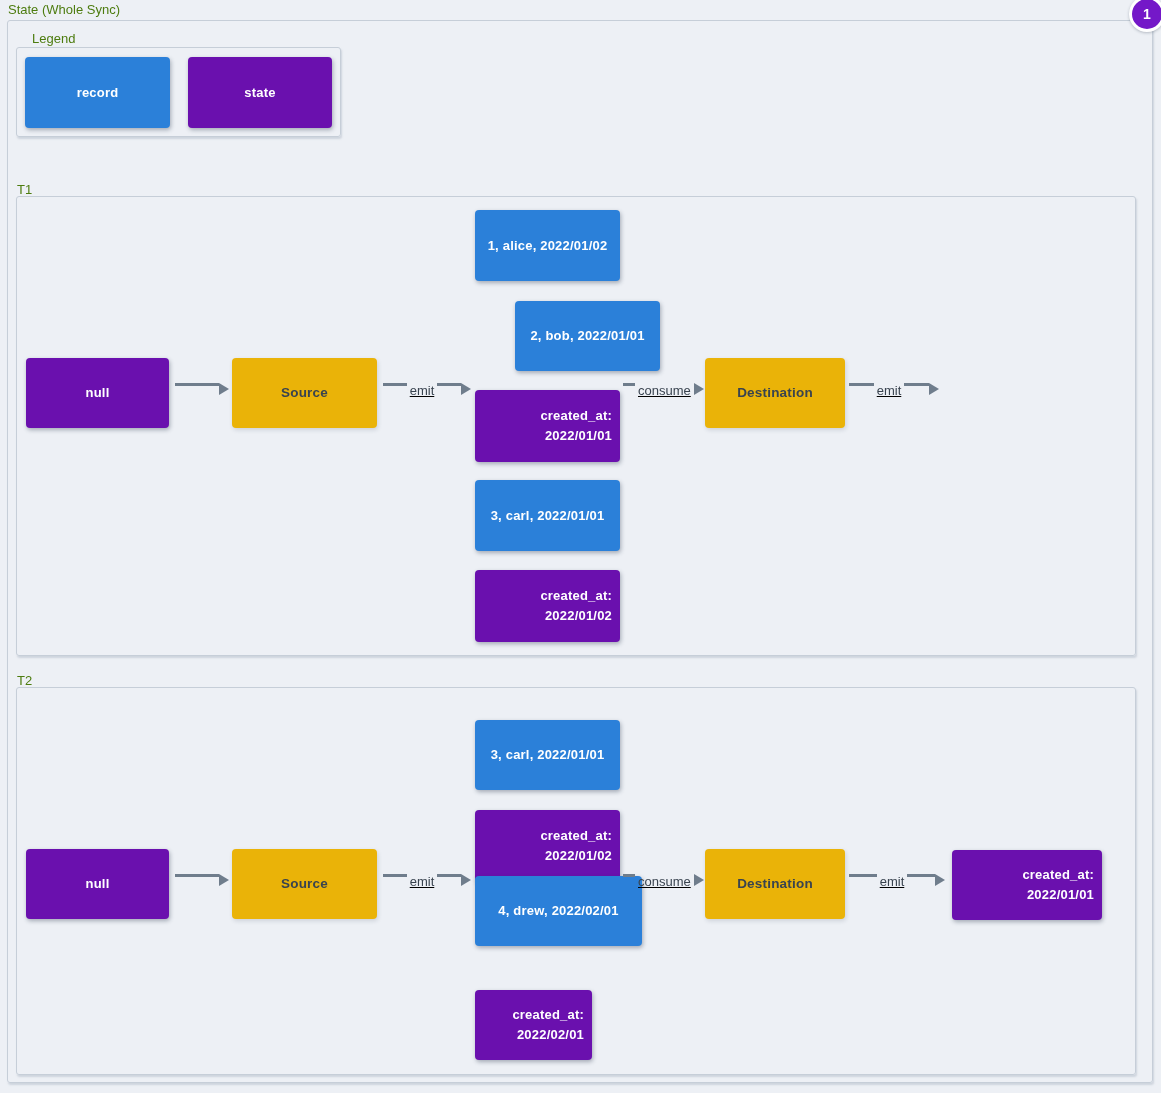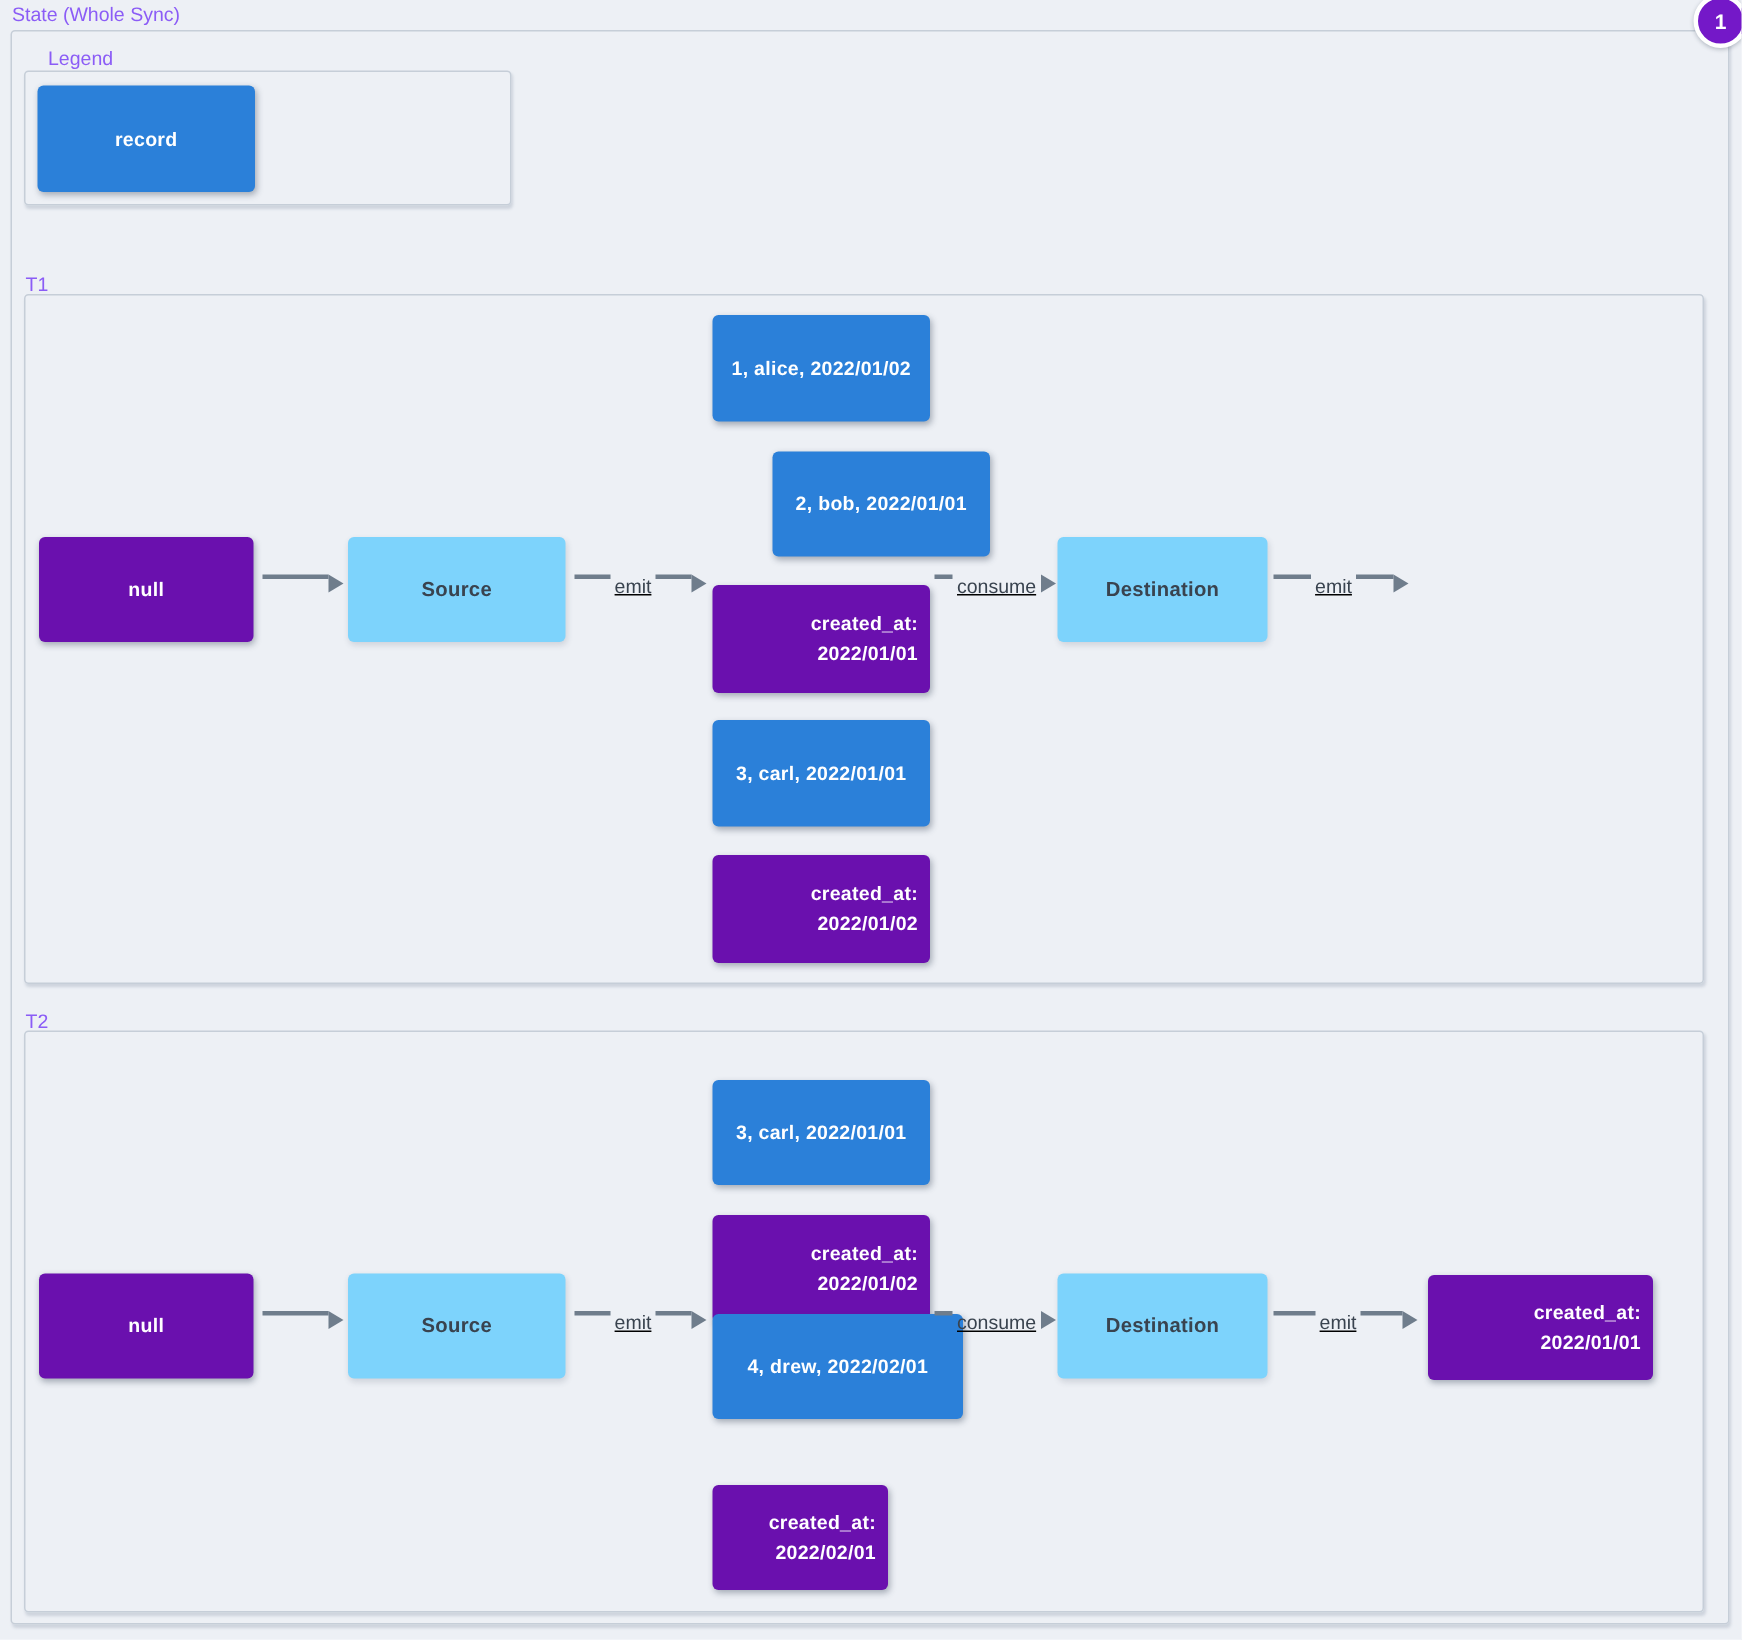--- a/index.html
+++ b/index.html
@@ -9,35 +9,35 @@
     font-family:"Liberation Sans", sans-serif;
   }
   .group{
     position:absolute;
     border:1px solid #c6ced8;
     border-radius:3px;
     box-shadow:1px 2px 2px rgba(125,140,160,0.28);
   }
   .group-label{
     position:absolute;
-    font-size:13px; color:#8b5cf6; line-height:15px;
+    font-size:13px; color:#4d7c0f; line-height:15px;
     white-space:nowrap;
   }
   .node{
     position:absolute;
     border-radius:4px;
     display:flex; align-items:center; justify-content:center;
     text-align:right;
     font-size:13px; font-weight:700; letter-spacing:.2px;
     line-height:20px;
     padding:4px 8px; box-sizing:border-box;
   }
   .node.record{ background:#2b80d9; color:#ffffff; box-shadow:1px 2px 4px rgba(45,58,80,0.38); }
   .node.state{ background:#6a10ae; color:#ffffff; box-shadow:1px 2px 4px rgba(45,58,80,0.38); }
-  .node.plain{ background:#7dd3fc; color:#39434f; font-weight:600; font-size:13.5px;
+  .node.plain{ background:#eab308; color:#39434f; font-weight:600; font-size:13.5px;
                box-shadow:1px 2px 4px rgba(45,58,80,0.16); }
   .edge{
     position:absolute; height:20px;
     display:flex; text-decoration:underline;
   }
   .edge .seg{ height:3px; background:#6f7d8c; flex:1 1 auto; min-width:6px; }
   .edge .seg.fixed{ flex:0 0 auto; }
   .edge .arrowhead{
     flex:0 0 auto; width:0; height:0;
     border-left:10px solid #6f7d8c;
@@ -65,20 +65,21 @@
   <div class="group-label" style="left:8px; top:2px;">State (Whole Sync)</div>
   <div class="group" style="left:7px; top:20px; width:1144px; height:1061px;"></div>
 
   <div class="badge">
     <span>1</span>
   </div>
 
   <div class="group-label" style="left:32px; top:31px;">Legend</div>
   <div class="group" style="left:16px; top:47px; width:323px; height:88px;"></div>
   <div class="node record" style="left:25px; top:57px; width:145px; height:71px;">record</div>
+  <div class="node state" style="left:188px; top:57px; width:144px; height:71px;">state</div>
 
   <div class="group-label" style="left:17px; top:182px;">T1</div>
   <div class="group" style="left:16px; top:196px; width:1118px; height:458px;"></div>
 
   <div class="node state" style="left:26px; top:358px; width:143px; height:70px;">null</div>
 
   <div class="edge" style="left:175px; top:383px; width:54px;">
     <span class="seg"></span>
     <span class="arrowhead"></span>
   </div>

